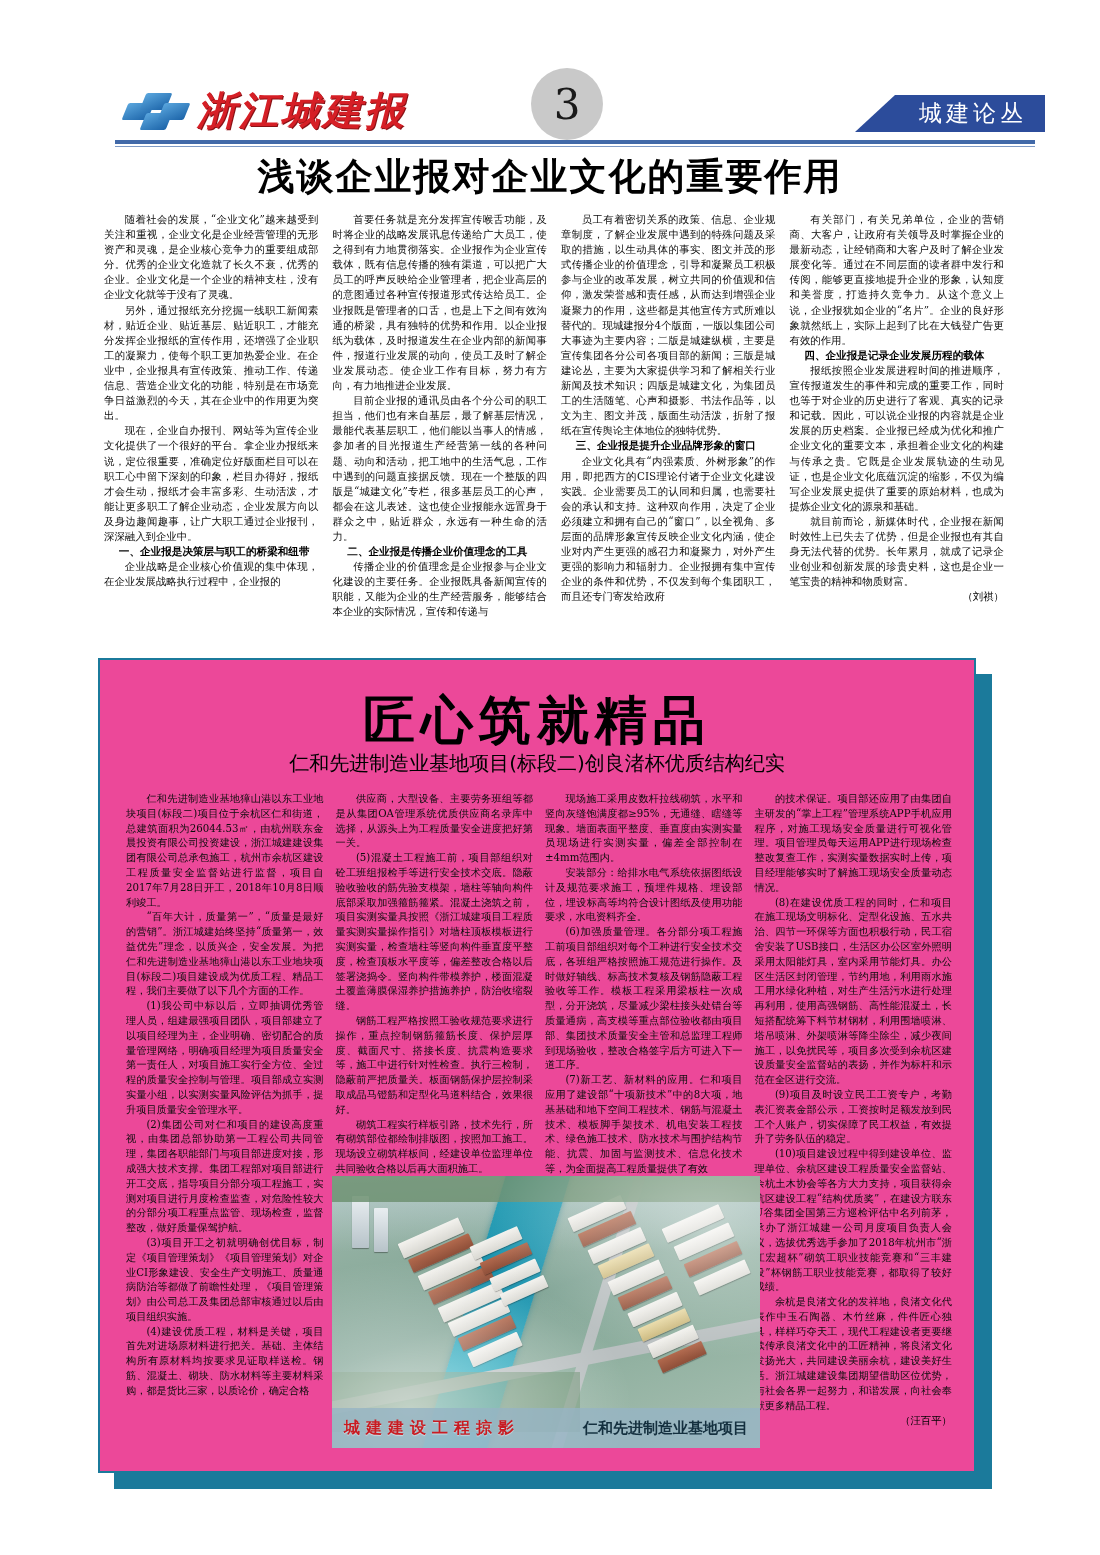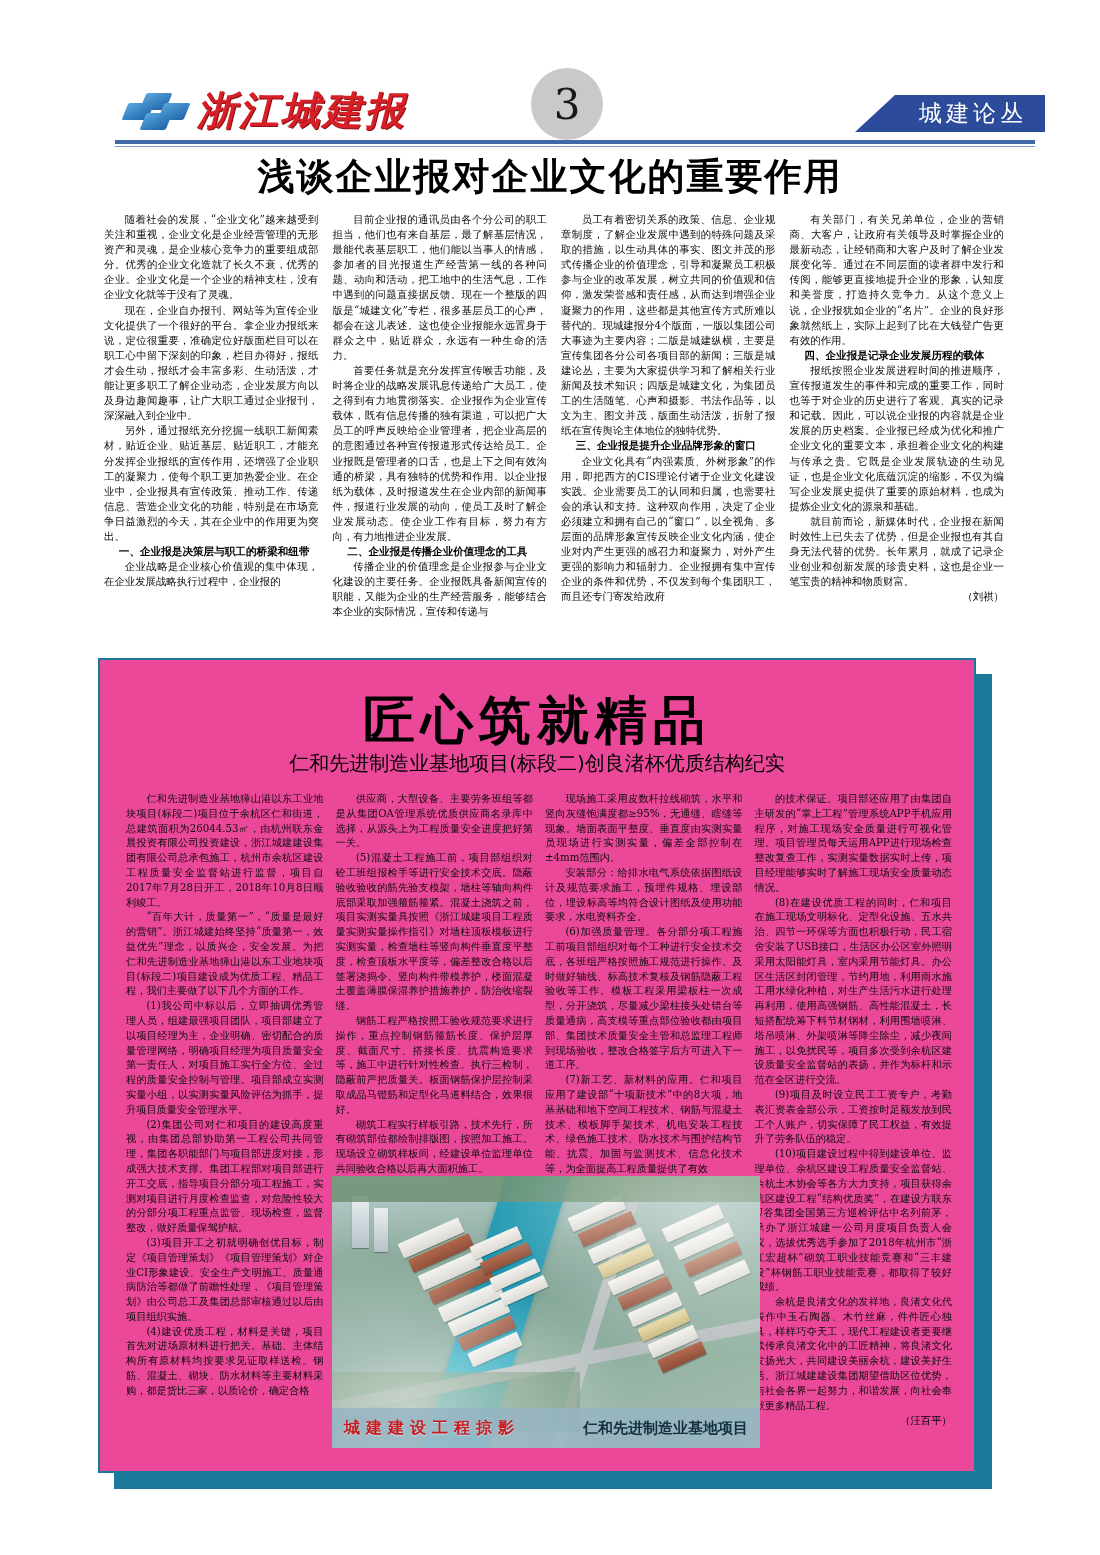--- a/index.html
+++ b/index.html
@@ -178,29 +178,29 @@
   <div class="header-rule"></div>
   <div class="header-rule2"></div>
 </div>
 
 <div class="headline">浅谈企业报对企业文化的重要作用</div>
 
 <div class="top-cols">
 
   <div class="col">
     <p class="ptext">随着社会的发展，“企业文化”越来越受到关注和重视，企业文化是企业经营管理的无形资产和灵魂，是企业核心竞争力的重要组成部分。优秀的企业文化造就了长久不衰，优秀的企业。企业文化是一个企业的精神支柱，没有企业文化就等于没有了灵魂。</p>
+    <p class="ptext">另外，通过报纸充分挖掘一线职工新闻素材，贴近企业、贴近基层、贴近职工，才能充分发挥企业报纸的宣传作用，还增强了企业职工的凝聚力，使每个职工更加热爱企业。在企业中，企业报具有宣传政策、推动工作、传递信息、营造企业文化的功能，特别是在市场竞争日益激烈的今天，其在企业中的作用更为突出。</p>
     <p class="ptext">现在，企业自办报刊、网站等为宣传企业文化提供了一个很好的平台。拿企业办报纸来说，定位很重要，准确定位好版面栏目可以在职工心中留下深刻的印象，栏目办得好，报纸才会生动，报纸才会丰富多彩、生动活泼，才能让更多职工了解企业动态，企业发展方向以及身边趣闻趣事，让广大职工通过企业报刊，深深融入到企业中。</p>
-    <p class="ptext">另外，通过报纸充分挖掘一线职工新闻素材，贴近企业、贴近基层、贴近职工，才能充分发挥企业报纸的宣传作用，还增强了企业职工的凝聚力，使每个职工更加热爱企业。在企业中，企业报具有宣传政策、推动工作、传递信息、营造企业文化的功能，特别是在市场竞争日益激烈的今天，其在企业中的作用更为突出。</p>
     <p class="shead">一、企业报是决策层与职工的桥梁和纽带</p>
     <p class="ptext">企业战略是企业核心价值观的集中体现，在企业发展战略执行过程中，企业报的</p>
   </div>
 
   <div class="col">
+    <p class="ptext">首要任务就是充分发挥宣传喉舌功能，及时将企业的战略发展讯息传递给广大员工，使之得到有力地贯彻落实。企业报作为企业宣传载体，既有信息传播的独有渠道，可以把广大员工的呼声反映给企业管理者，把企业高层的的意图通过各种宣传报道形式传达给员工。企业报既是管理者的口舌，也是上下之间有效沟通的桥梁，具有独特的优势和作用。以企业报纸为载体，及时报道发生在企业内部的新闻事件，报道行业发展的动向，使员工及时了解企业发展动态。使企业工作有目标，努力有方向，有力地推进企业发展。</p>
     <p class="ptext">目前企业报的通讯员由各个分公司的职工担当，他们也有来自基层，最了解基层情况，最能代表基层职工，他们能以当事人的情感，参加者的目光报道生产经营第一线的各种问题、动向和活动，把工地中的生活气息，工作中遇到的问题直接据反馈。现在一个整版的四版是“城建文化”专栏，很多基层员工的心声，都会在这儿表述。这也使企业报能永远置身于群众之中，贴近群众，永远有一种生命的活力。</p>
-    <p class="ptext">首要任务就是充分发挥宣传喉舌功能，及时将企业的战略发展讯息传递给广大员工，使之得到有力地贯彻落实。企业报作为企业宣传载体，既有信息传播的独有渠道，可以把广大员工的呼声反映给企业管理者，把企业高层的的意图通过各种宣传报道形式传达给员工。企业报既是管理者的口舌，也是上下之间有效沟通的桥梁，具有独特的优势和作用。以企业报纸为载体，及时报道发生在企业内部的新闻事件，报道行业发展的动向，使员工及时了解企业发展动态。使企业工作有目标，努力有方向，有力地推进企业发展。</p>
     <p class="shead">二、企业报是传播企业价值理念的工具</p>
     <p class="ptext">传播企业的价值理念是企业报参与企业文化建设的主要任务。企业报既具备新闻宣传的职能，又能为企业的生产经营服务，能够结合本企业的实际情况，宣传和传递与</p>
   </div>
 
   <div class="col">
     <p class="ptext">员工有着密切关系的政策、信息、企业规章制度，了解企业发展中遇到的特殊问题及采取的措施，以生动具体的事实、图文并茂的形式传播企业的价值理念，引导和凝聚员工积极参与企业的改革发展，树立共同的价值观和信仰，激发荣誉感和责任感，从而达到增强企业凝聚力的作用，这些都是其他宣传方式所难以替代的。现城建报分4个版面，一版以集团公司大事迹为主要内容；二版是城建纵横，主要是宣传集团各分公司各项目部的新闻；三版是城建论丛，主要为大家提供学习和了解相关行业新闻及技术知识；四版是城建文化，为集团员工的生活随笔、心声和摄影、书法作品等，以文为主、图文并茂，版面生动活泼，折射了报纸在宣传舆论主体地位的独特优势。</p>
     <p class="shead">三、企业报是提升企业品牌形象的窗口</p>
     <p class="ptext">企业文化具有“内强素质、外树形象”的作用，即把西方的CIS理论付诸于企业文化建设实践。企业需要员工的认同和归属，也需要社会的承认和支持。这种双向作用，决定了企业必须建立和拥有自己的“窗口”，以全视角、多层面的品牌形象宣传反映企业文化内涵，使企业对内产生更强的感召力和凝聚力，对外产生更强的影响力和辐射力。企业报拥有集中宣传企业的条件和优势，不仅发到每个集团职工，而且还专门寄发给政府</p>
   </div>
 

